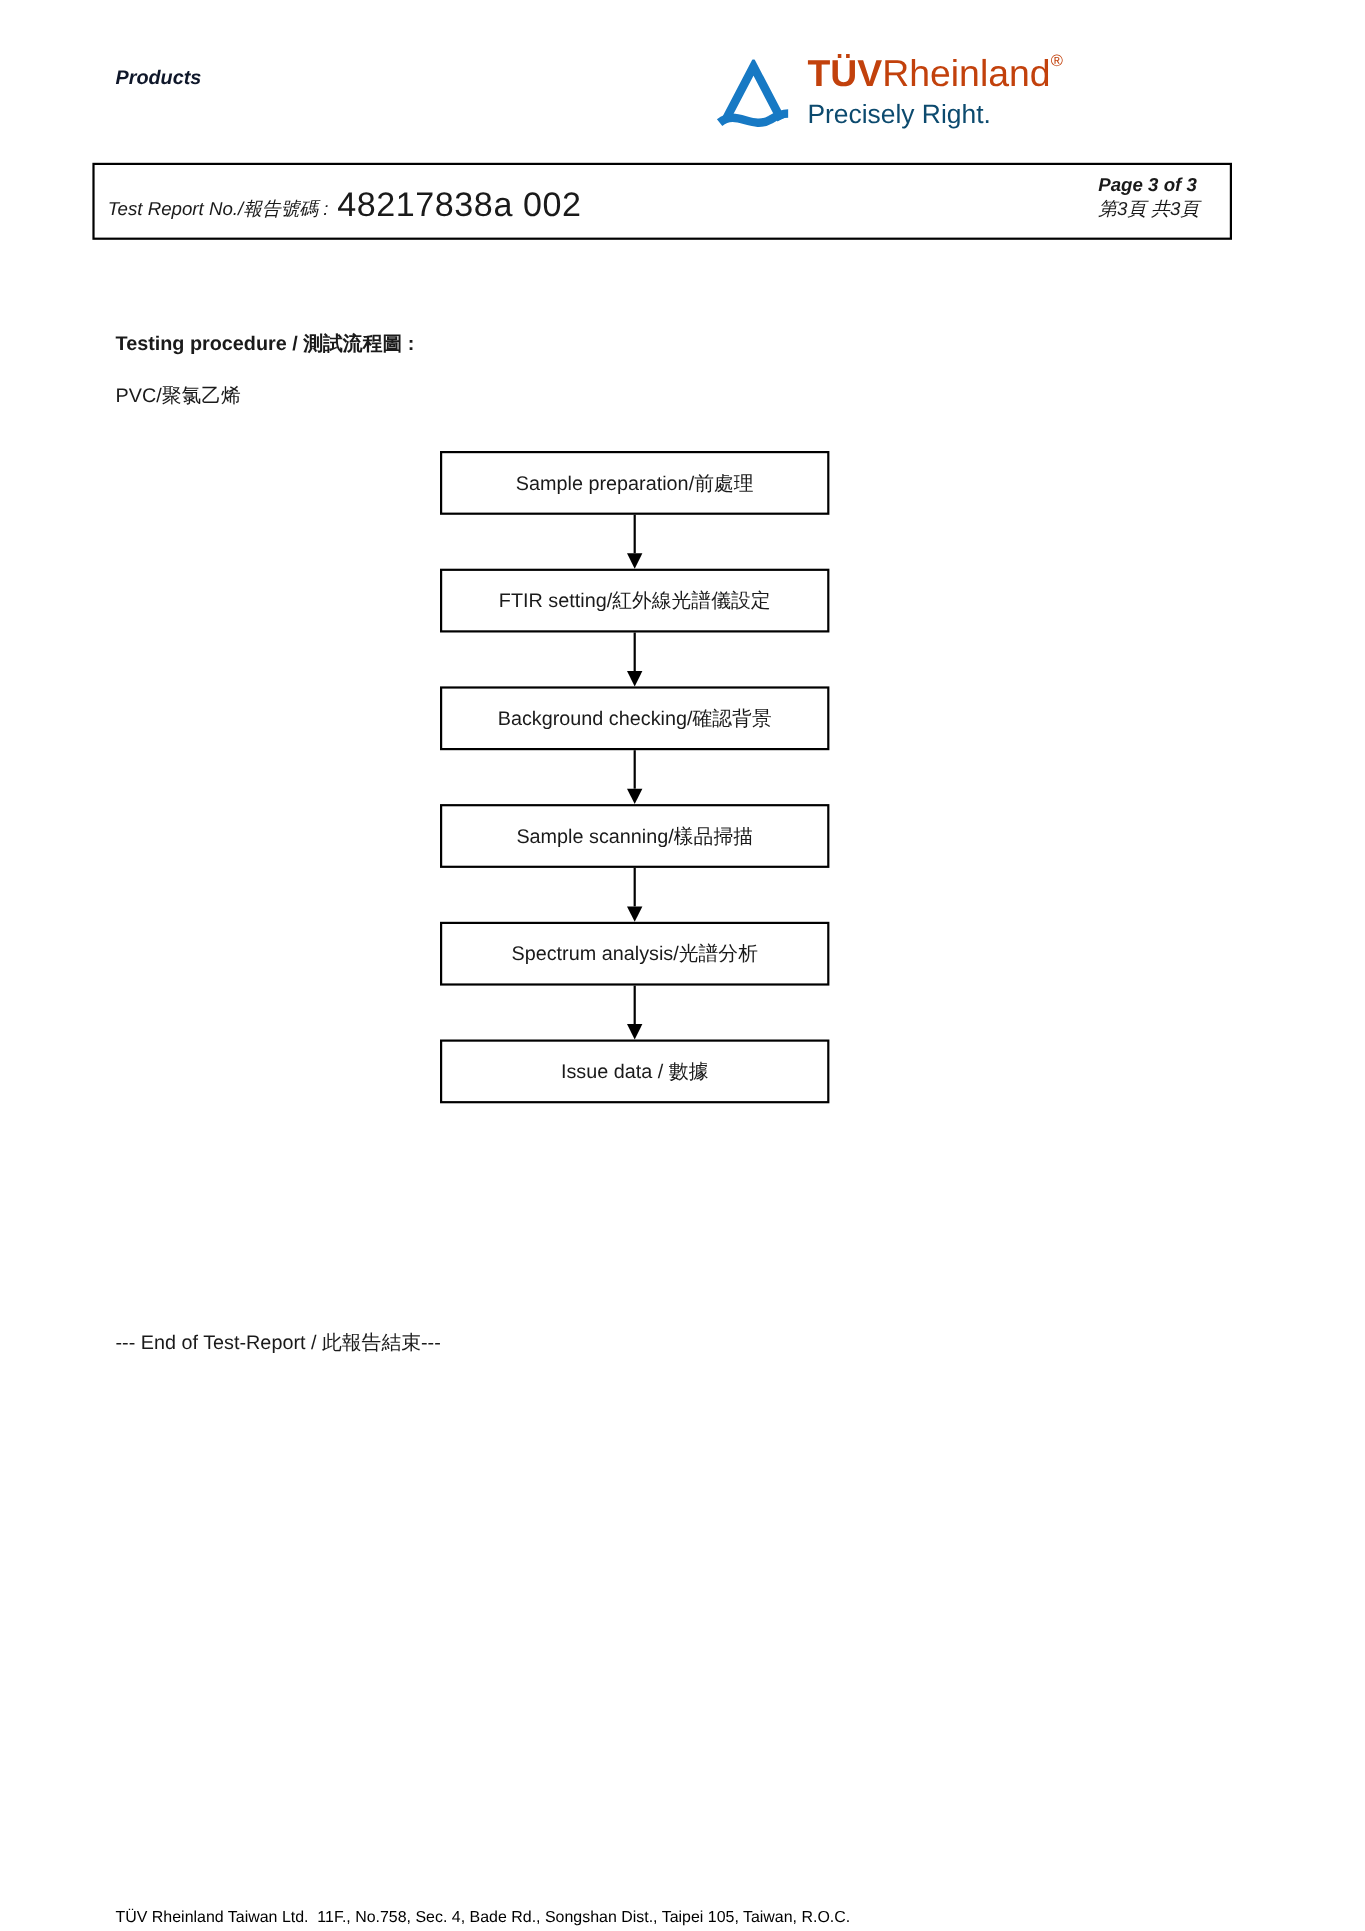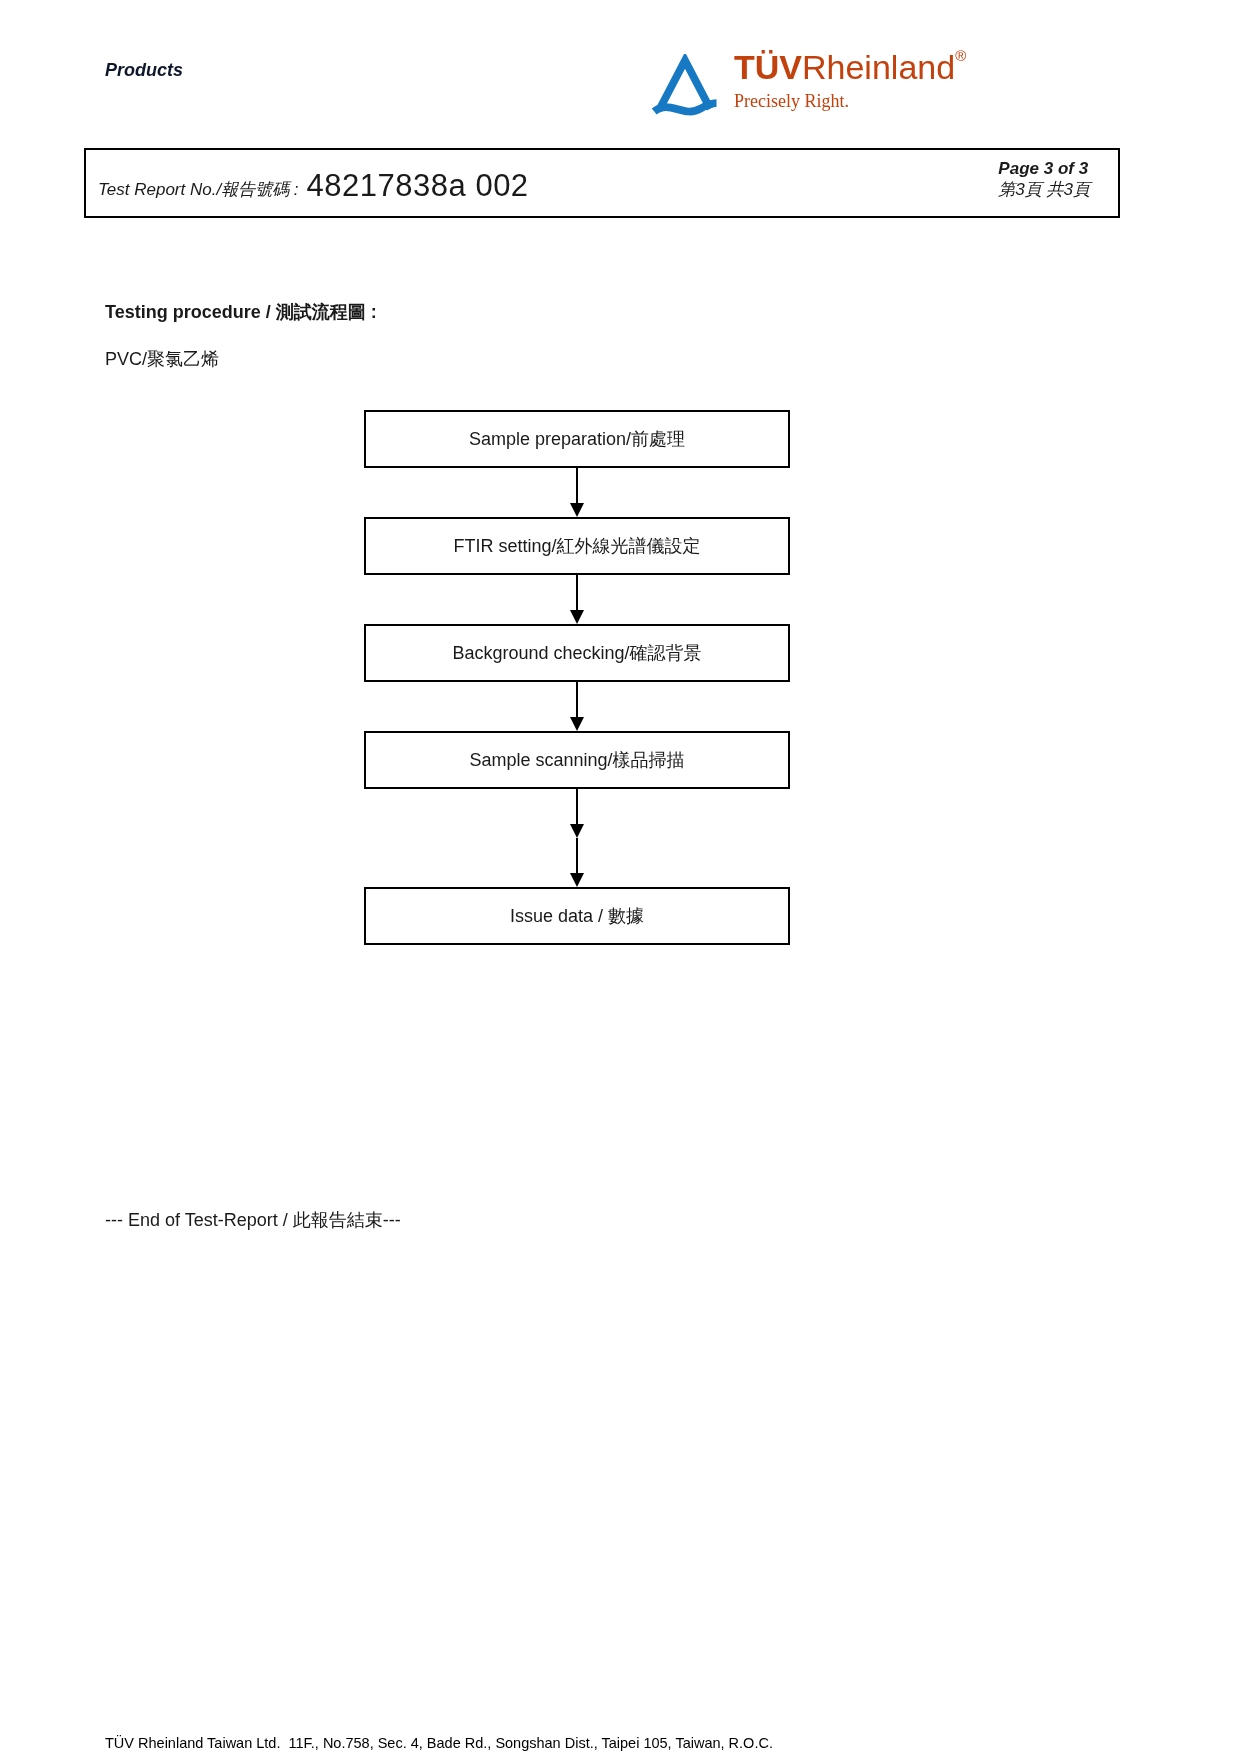--- a/index.html
+++ b/index.html
@@ -18,21 +18,21 @@
     font-size: 18px; font-weight: bold; font-style: italic; color: #0f172a;
   }
 
   
   .logo { position: absolute; left: 650px; top: 48px; display: flex; align-items: flex-start; }
   .logo-triangle { width: 70px; height: 66px; margin-top: 6px; }
   .logo-textblock { margin-left: 14px; }
   .logo-wordmark { font-size: 34px; letter-spacing: 0; color: #c2410c; white-space: nowrap; }
   .logo-wordmark .tuv { font-weight: bold; }
   .logo-wordmark .reg { font-size: 15px; vertical-align: super; position: relative; top: -6px; }
-  .logo-tagline { font-size: 18px; color: #c2410c; margin-top: 4px; font-family: Liberation Serif, serif; }
+  .logo-tagline { font-size: 24px; color: #0c4a6e; margin-top: 4px; }
 
   
   .report-box {
     position: absolute; left: 84px; top: 148px; width: 1036px; height: 70px;
     border: 2px solid #000; background: #fff;
     display: flex; justify-content: space-between;
   }
   .report-left { display: flex; align-items: flex-end; padding: 0 0 15px 12px; white-space: nowrap; }
   .report-label { font-style: italic; font-size: 17px; margin-right: 8px; }
   .report-number { font-size: 31px; letter-spacing: 0.5px; position: relative; top: 3px; margin-top: 24px; }
@@ -49,21 +49,21 @@
     position: absolute; left: 105px; top: 347px;
     font-size: 18px;
   }
 
   
   .flowchart {
     position: absolute; left: 400px; top: 410px; width: 354px;
     display: flex; flex-direction: column; align-items: center;
   }
   .flow-box {
-    width: 426px; height: 58px;
+    width: 354px; height: 58px;
     border: 2px solid #000; background: #fff;
     display: flex; align-items: center; justify-content: center;
     font-size: 18px; text-align: center;
   }
   .flow-arrow { position: relative; width: 2px; height: 35px; background: #000; margin: 0 auto; }
   .flow-arrow::after {
     content: ""; position: absolute; left: -6px; top: 35px;
     border-left: 7px solid transparent; border-right: 7px solid transparent;
     border-top: 14px solid #000;
   }
@@ -120,20 +120,21 @@
         <div class="flow-arrow"></div>
       </div>
     <div class="flow-box">Background checking/確認背景</div>
     <div class="flow-arrow-wrap">
         <div class="flow-arrow"></div>
       </div>
     <div class="flow-box">Sample scanning/樣品掃描</div>
     <div class="flow-arrow-wrap">
         <div class="flow-arrow"></div>
       </div>
+    <div class="flow-box">Spectrum analysis/光譜分析</div>
     <div class="flow-arrow-wrap">
         <div class="flow-arrow"></div>
       </div>
     <div class="flow-box">Issue data / 數據</div>
   </div>
 
   <div class="end-note">--- End of Test-Report / 此報告結束---</div>
 
   <div class="footer">
     <div class="footer-line1">TÜV Rheinland Taiwan Ltd.  11F., No.758, Sec. 4, Bade Rd., Songshan Dist., Taipei 105, Taiwan, R.O.C.</div>

